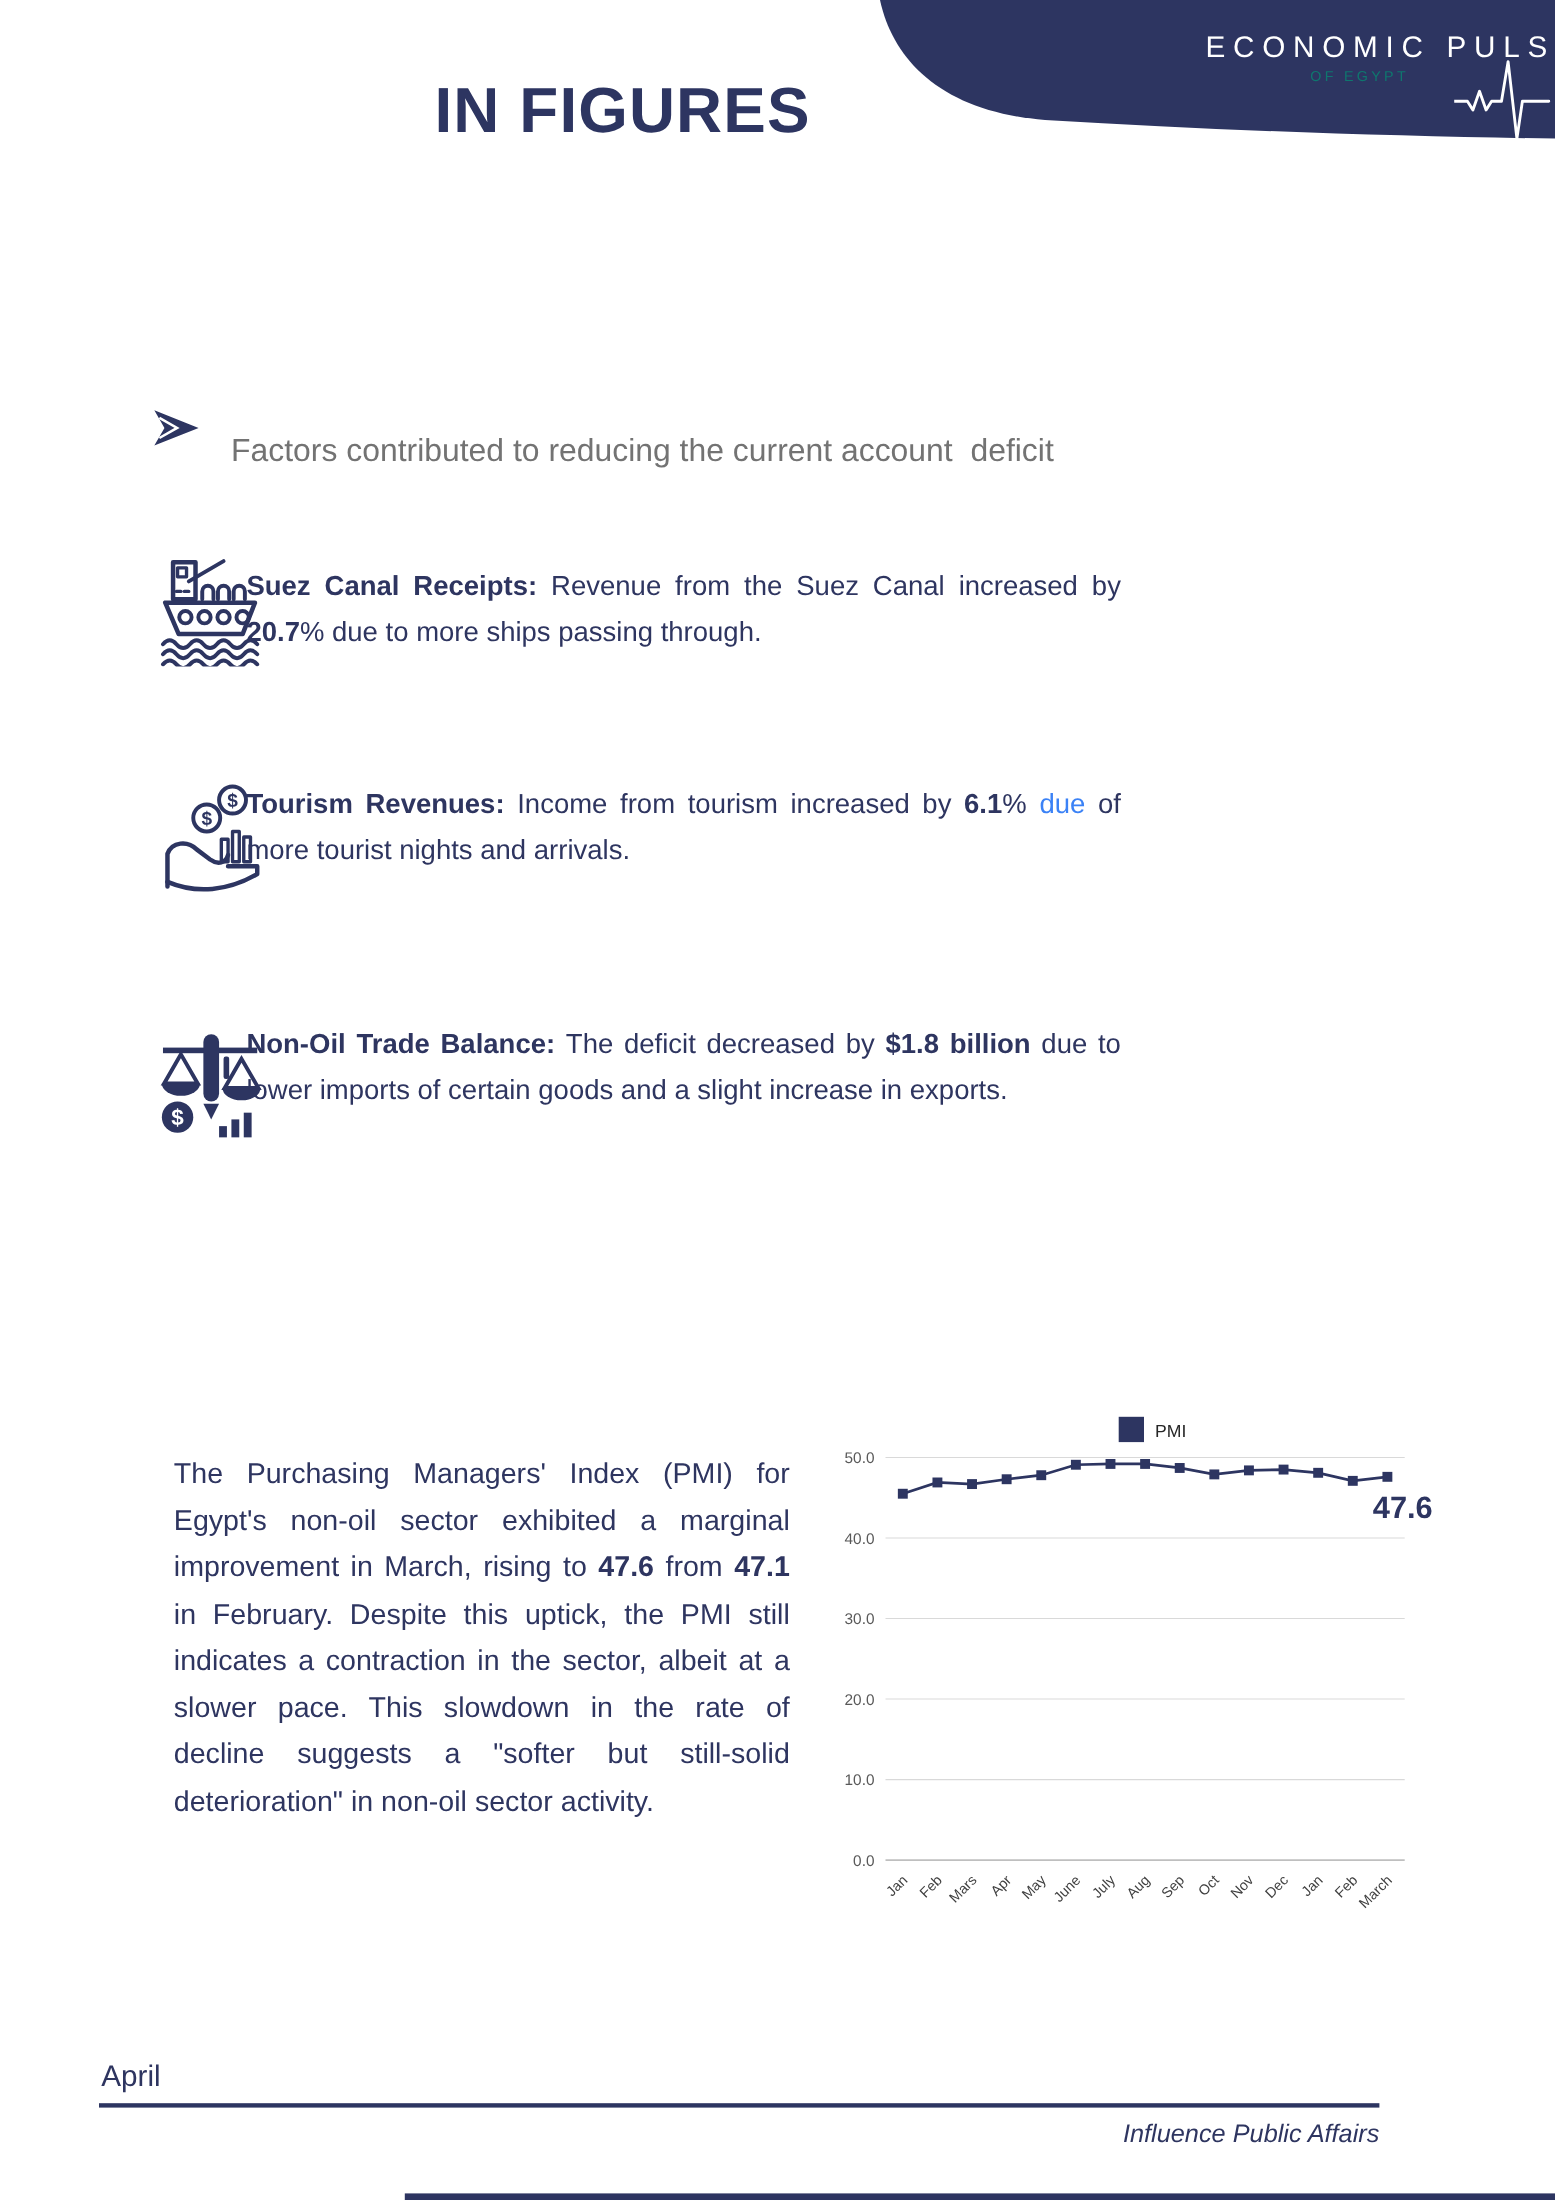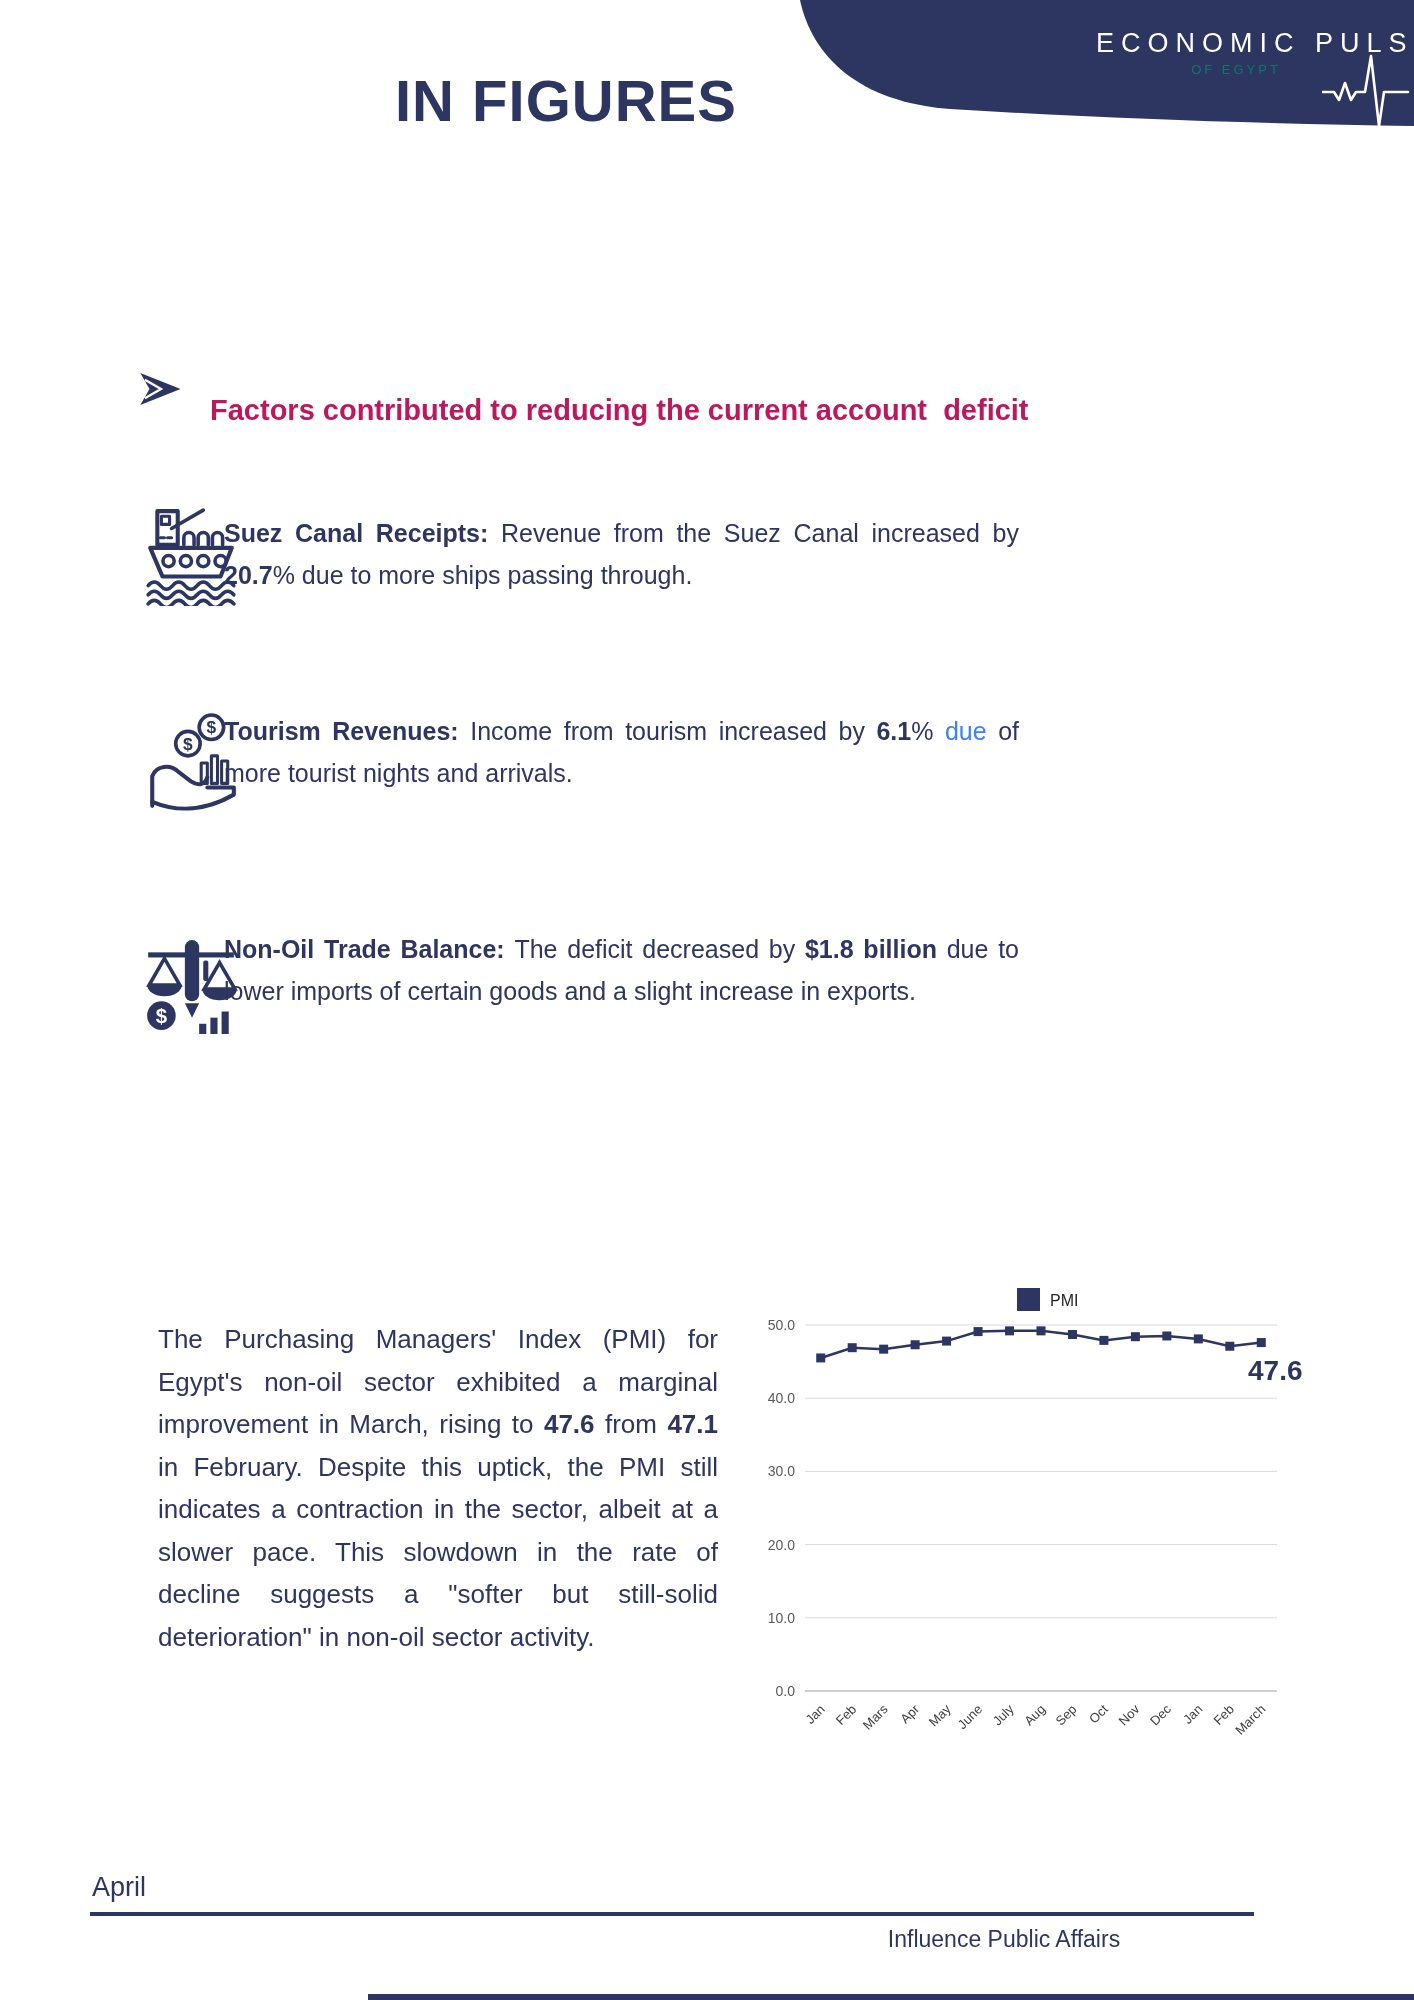--- a/index.html
+++ b/index.html
@@ -20,21 +20,21 @@
     position:absolute; left:316px; top:62px; width:272px; text-align:center;
     color:#0f766e; font-size:13px; letter-spacing:3px;
   }
   .pulse { position:absolute; left:538px; top:48px; }
   
   .main-title { position:absolute; left:113px; top:70px; font-weight:bold;
     font-size:58px; line-height:62px; color:#2d3561; letter-spacing:1px; }
   .main-title .line2 { display:block; margin-left:282px; }
   
   .section-heading { position:absolute; display:flex; align-items:center; gap:26px; }
-  .section-heading .h-text { font-size:29px; font-weight:bold; color:#be185d; white-space:pre-wrap;margin-top:44px; }
+  .section-heading .h-text { font-size:29px; font-weight:normal; color:#737373; white-space:pre-wrap;margin-top:44px; }
   .sh1 { left:138px; top:350px; }
   .sh2 { left:143px; top:1202px; }
   
   .item { position:absolute; left:140px; width:900px; }
   .item .icon { position:absolute; left:0; width:102px; height:102px; }
   .item .itxt {
     margin-left:84px; width:795px; font-size:25px; line-height:42px;
     text-align:justify; text-align-last:left; color:#2e3560;
   }
   .it1 { top:498px; } .it1 .icon{ top:6px; }  .it1 .itxt{ padding-top:14px; }
@@ -47,22 +47,22 @@
   .pmi-par {
     position:absolute; left:158px; top:1318px; width:560px;
     font-size:26px; line-height:42.5px; text-align:justify; text-align-last:left;
     color:#2e3560;
   }
   
   .chart-wrap { position:absolute; left:750px; top:1262px; width:580px; height:480px; }
   
   .footer-month { position:absolute; left:92px; top:1872px; font-size:27px; color:#2e3560; }
   .footer-line  { position:absolute; left:90px; top:1912px; width:1164px; height:4px; background:#2d3561; }
-  .footer-credit{ position:absolute; left:754px; top:1926px; width:500px; text-align:center;
-                  font-size:23px; color:#2e3560; }
+  .footer-credit{ position:absolute; left:754px; top:1926px; width:500px; text-align:right;
+                  font-size:23px; color:#2e3560;font-style:italic; }
   .bottom-strip { position:absolute; left:368px; right:0; bottom:0; height:6px; background:#2d3561; }
 </style>
 </head>
 <body>
 
 <div class="page">
 
   <div class="badge">
     <svg class="shape" width="630" height="132" viewBox="0 0 630 132">
       <path d="M 16 0 C 28 56 74 102 166 109 C 330 119 490 124 630 126 L 630 0 Z" fill="#2d3561"></path>

